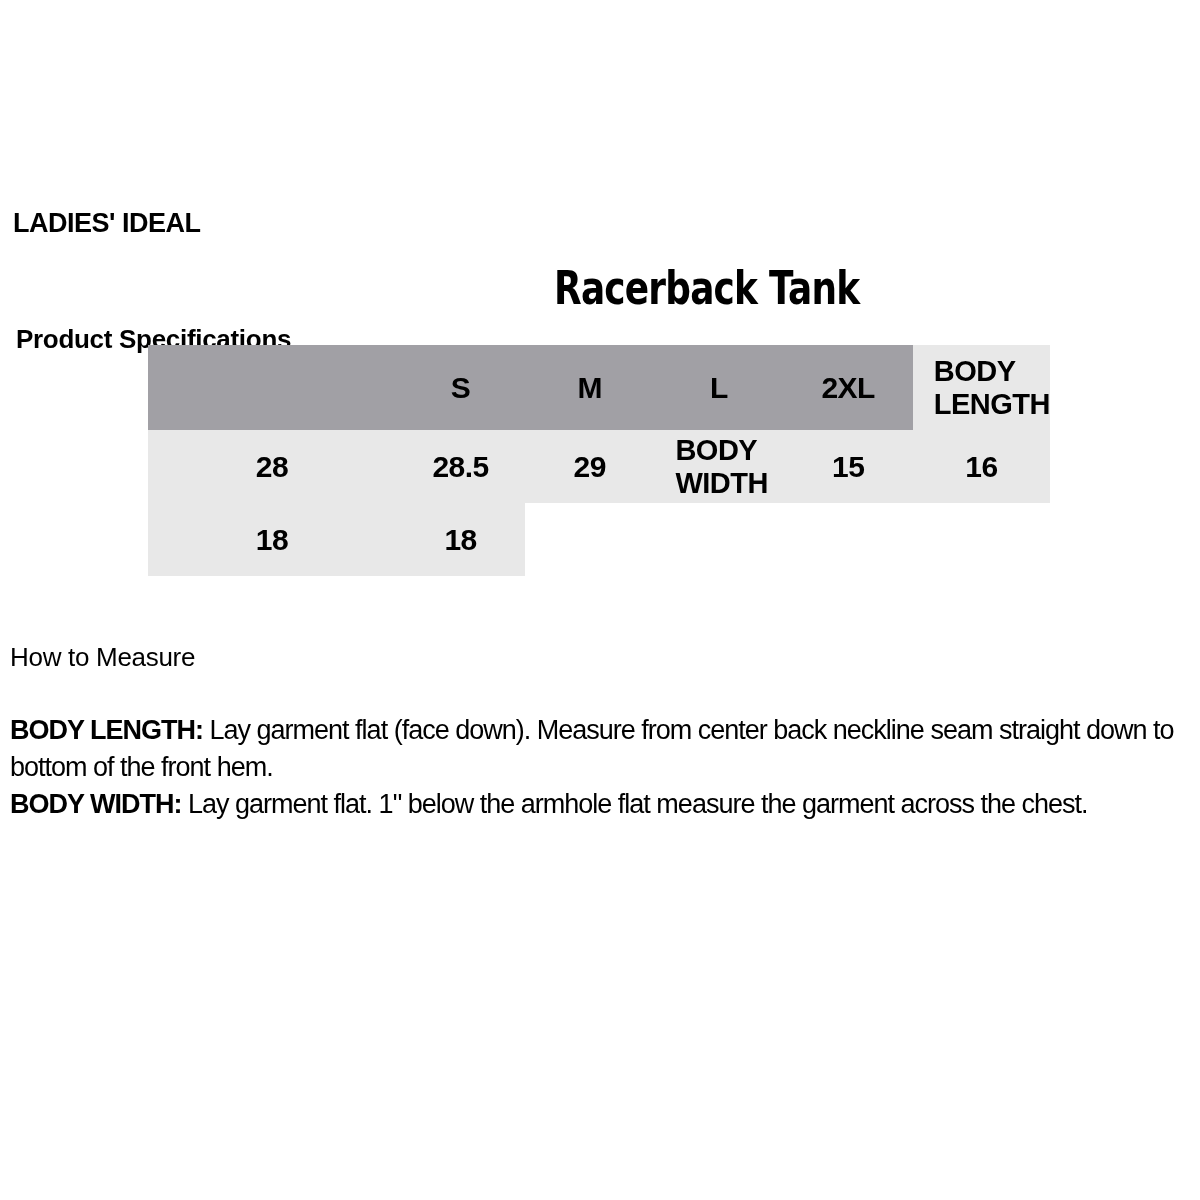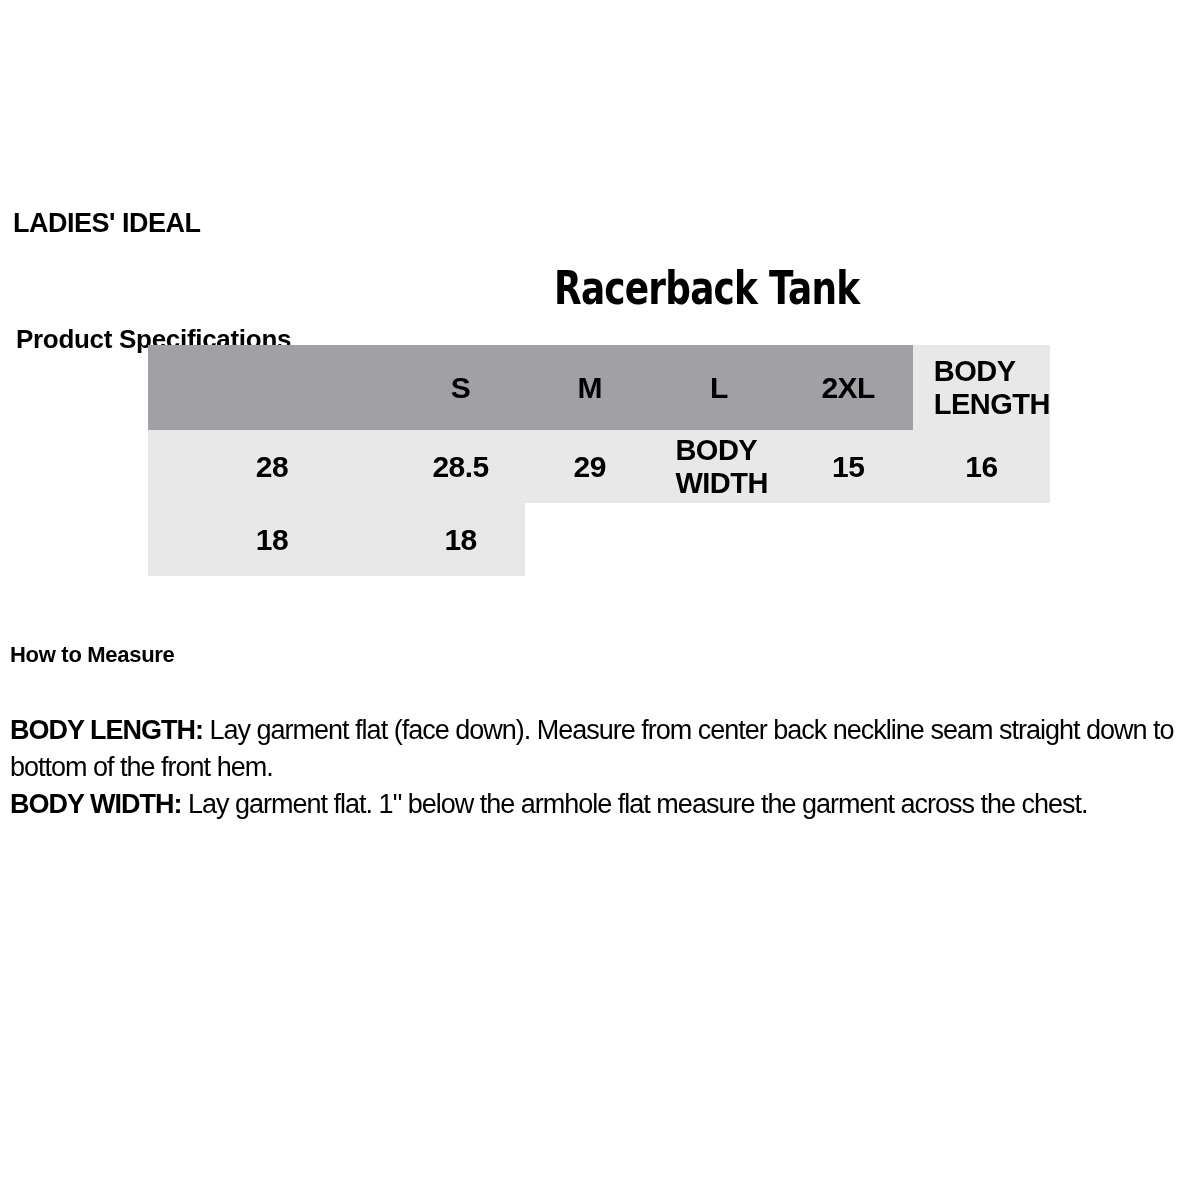--- a/index.html
+++ b/index.html
@@ -74,22 +74,22 @@
   .cell.body { background: var(--body-bg); }
   .cell.rowlabel {
     justify-content: flex-start;
     padding-left: 21px;
     font-size: 29px;
   }
   .measure-heading {
     position: absolute;
     left: 10px;
     top: 642px;
-    font-size: 22px;
-    font-weight: bold;
+    font-size: 26px;
+    font-weight: normal;
     letter-spacing: -0.3px;
   }
   .measure-block {
     position: absolute;
     left: 10px;
     top: 712px;
     width: 1192px;
     font-size: 27px;
     line-height: 37px;
     letter-spacing: -1px;

